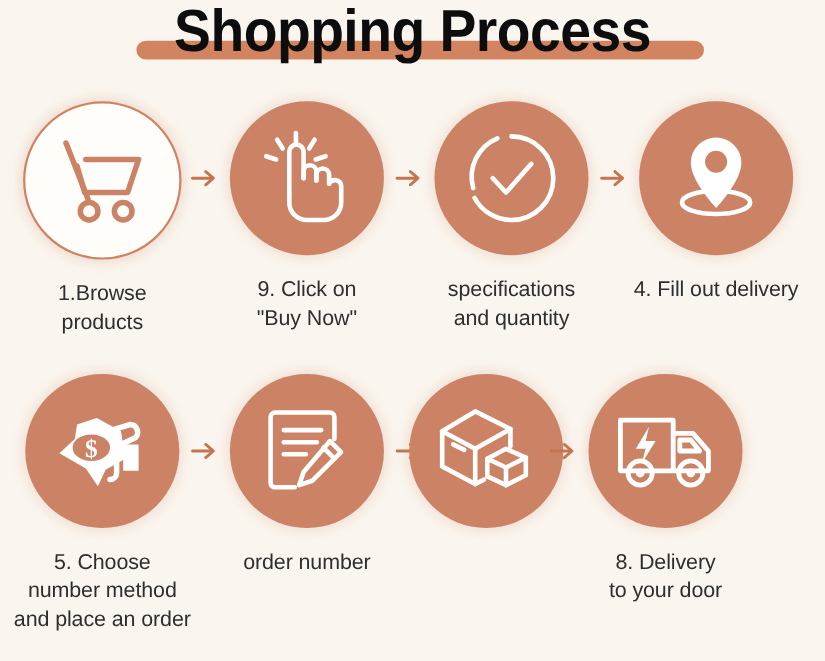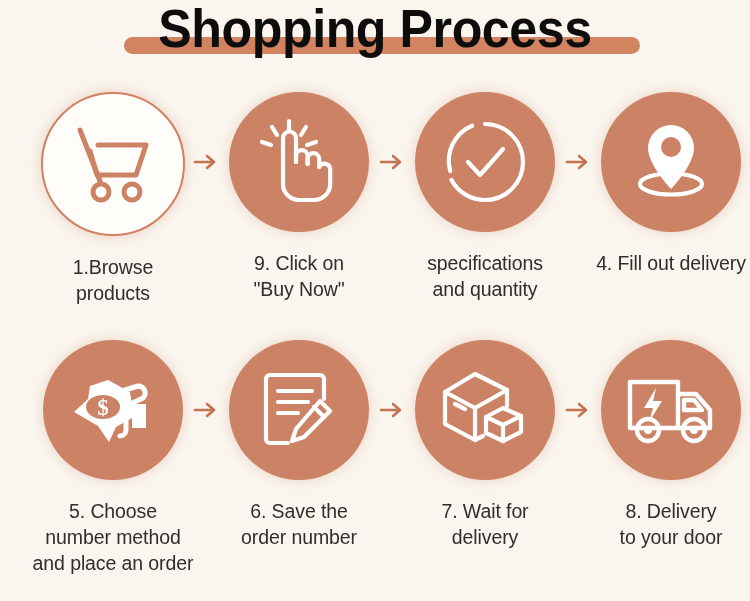--- a/index.html
+++ b/index.html
@@ -47,21 +47,20 @@
     transform: scaleX(0.93);
     transform-origin: center top;
   }
 
   
   .row {
     position: absolute;
     left: 0;
     width: 642px;
     display: flex;
-    padding-left: 20px;
   }
   .row-1 { top: 92px; }
   .row-2 { top: 340px; }
 
   .step {
     width: 187.5px;
     position: relative;
     display: flex;
     flex-direction: column;
     align-items: center;
@@ -251,21 +250,20 @@
           <path d="M66 30 L66 10 a4 4 0 0 0 -4 -4 L12 6 a4 4 0 0 0 -4 4 L8 70 a4 4 0 0 0 4 4 L30 74"></path>
           <path d="M20 22 H54"></path>
           <path d="M20 33 H50"></path>
           <path d="M20 44 H40"></path>
           <path d="M62 32 L72 42 L46 68 L34 72 L38 60 Z"></path>
           <path d="M56 38 L66 48"></path>
         </g>
       </svg>
     </div>
     <div class="label">
-      <div>6. Save the</div>
       <div>order number</div>
     </div>
     <div class="arrow">
       <svg width="26" height="24" viewBox="0 0 26 24">
         <g fill="none" stroke="#c4744f" stroke-width="2.6" stroke-linecap="round" stroke-linejoin="round">
           <path d="M3 12 H21"></path>
           <path d="M15 6 L22 12 L15 18"></path>
         </g>
       </svg>
     </div>
@@ -279,24 +277,20 @@
           <path d="M4 22 L4 54 L34 70 L34 38"></path>
           <path d="M66 20 L66 36"></path>
           <path d="M14 34 L24 39"></path>
           <path d="M34 70 L42 66"></path>
           <path d="M62 38 L80 46 L62 55 L45 47 Z"></path>
           <path d="M45 47 L45 63 L62 71 L62 55"></path>
           <path d="M80 46 L80 62 L62 71"></path>
         </g>
       </svg>
     </div>
-    <div class="label">
-      <div>7. Wait for</div>
-      <div>delivery</div>
-    </div>
     <div class="arrow">
       <svg width="26" height="24" viewBox="0 0 26 24">
         <g fill="none" stroke="#c4744f" stroke-width="2.6" stroke-linecap="round" stroke-linejoin="round">
           <path d="M3 12 H21"></path>
           <path d="M15 6 L22 12 L15 18"></path>
         </g>
       </svg>
     </div>
   </div>
 

